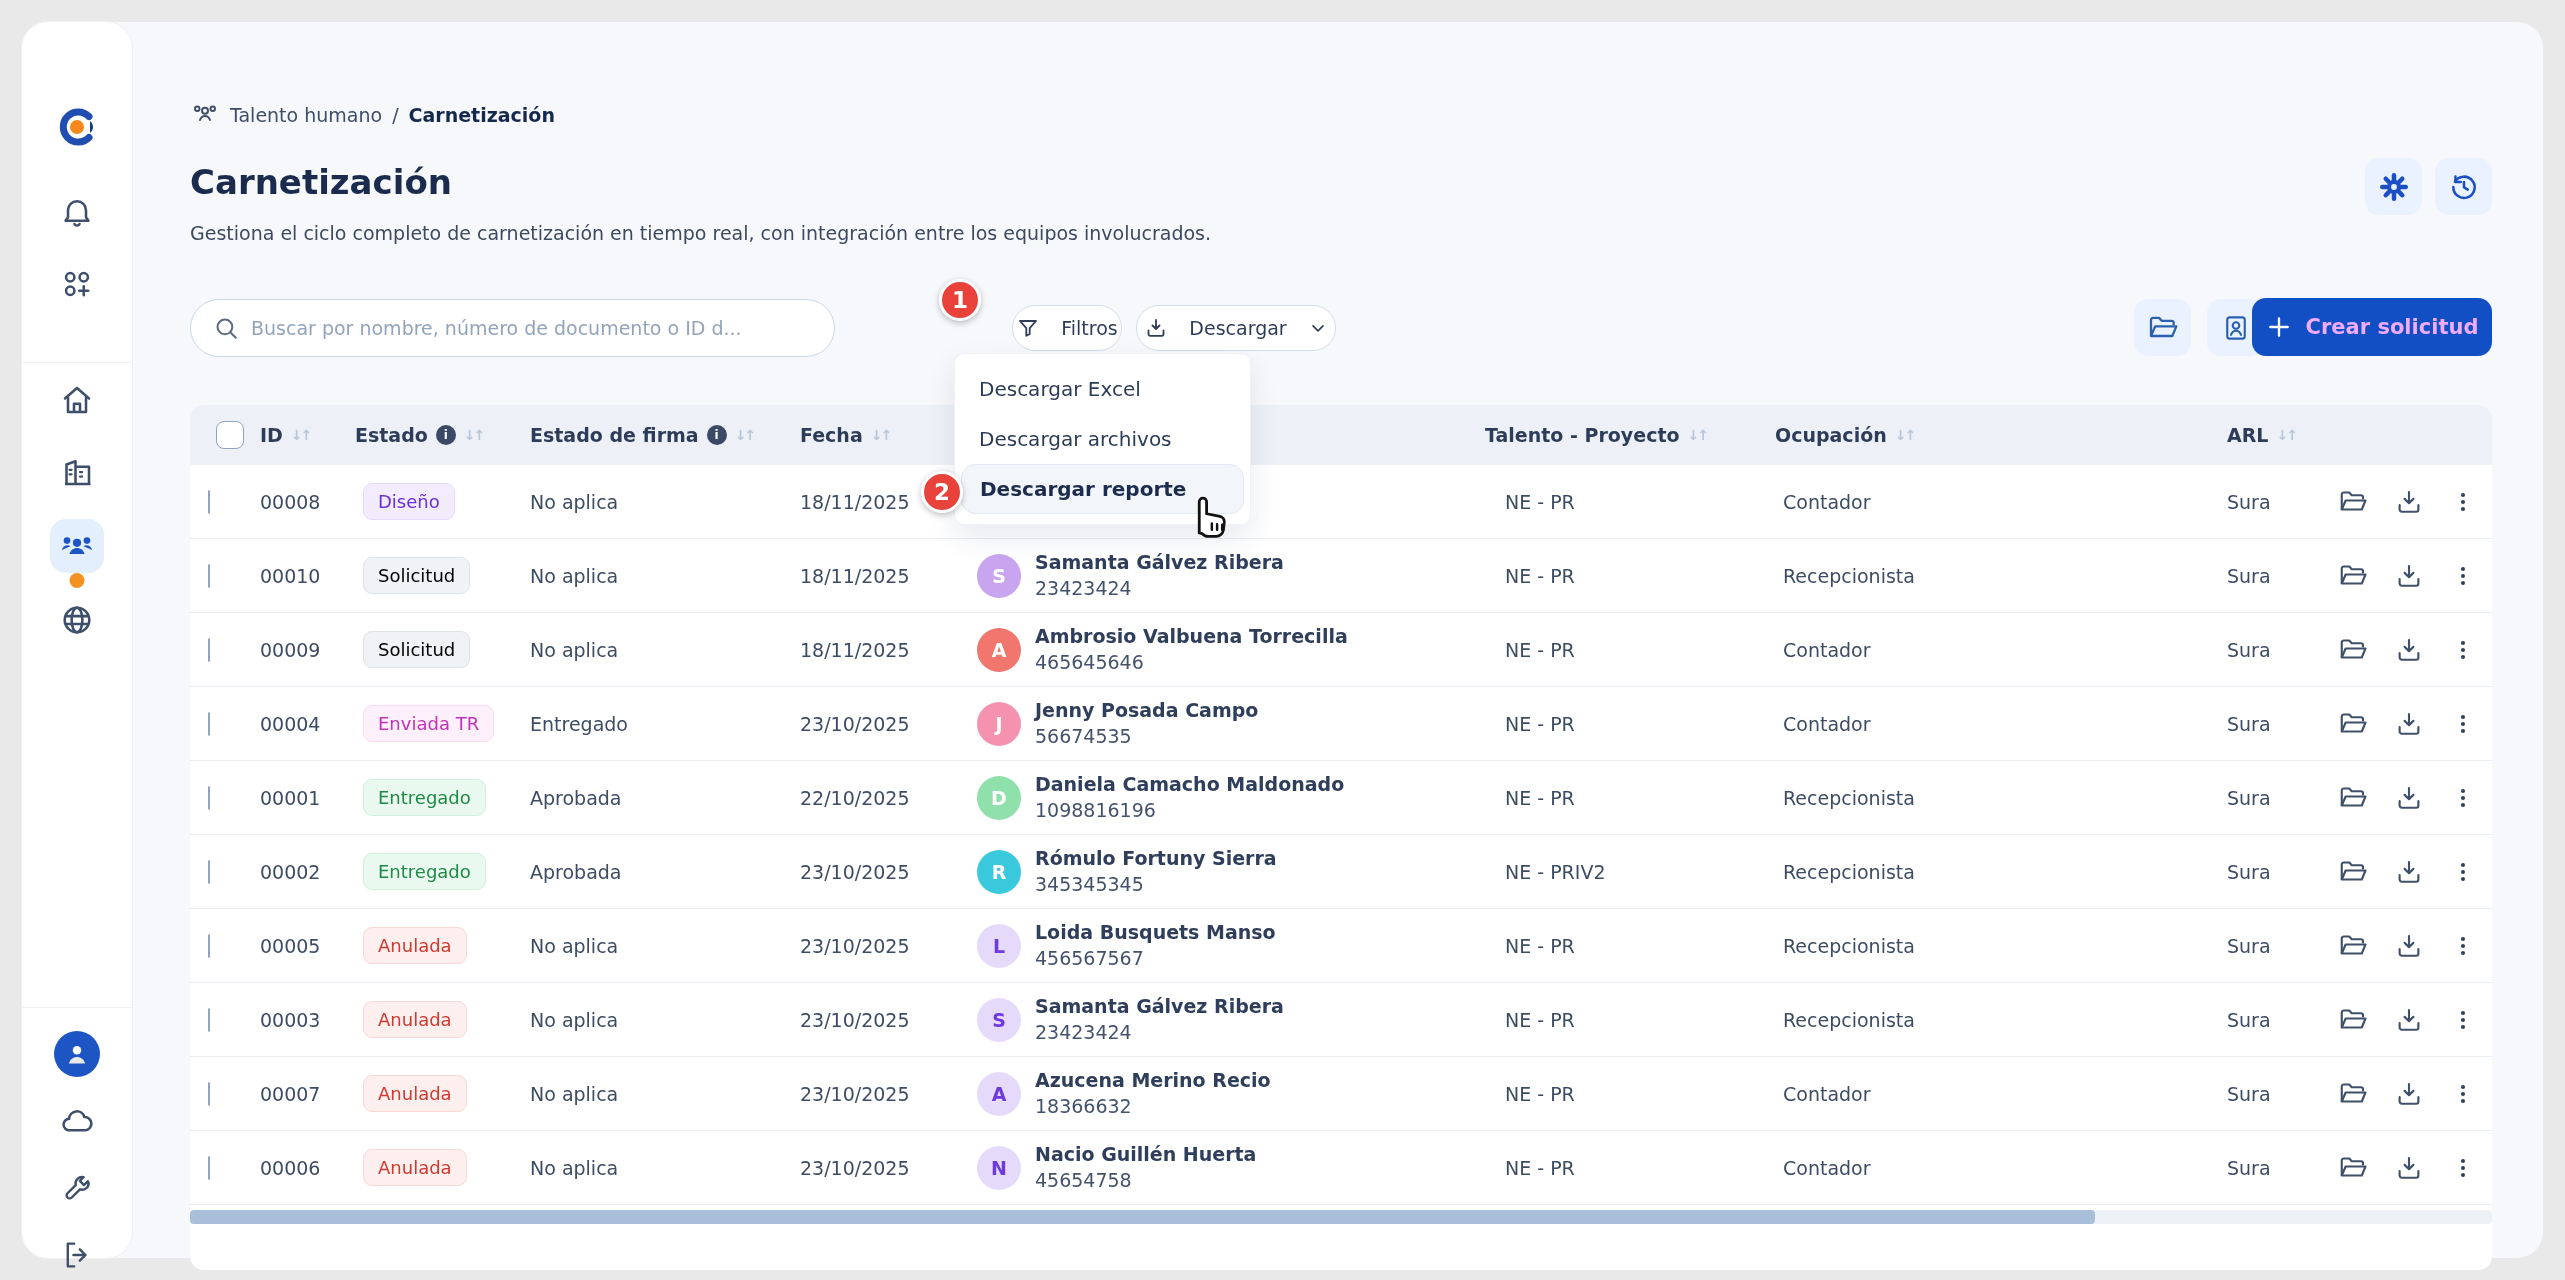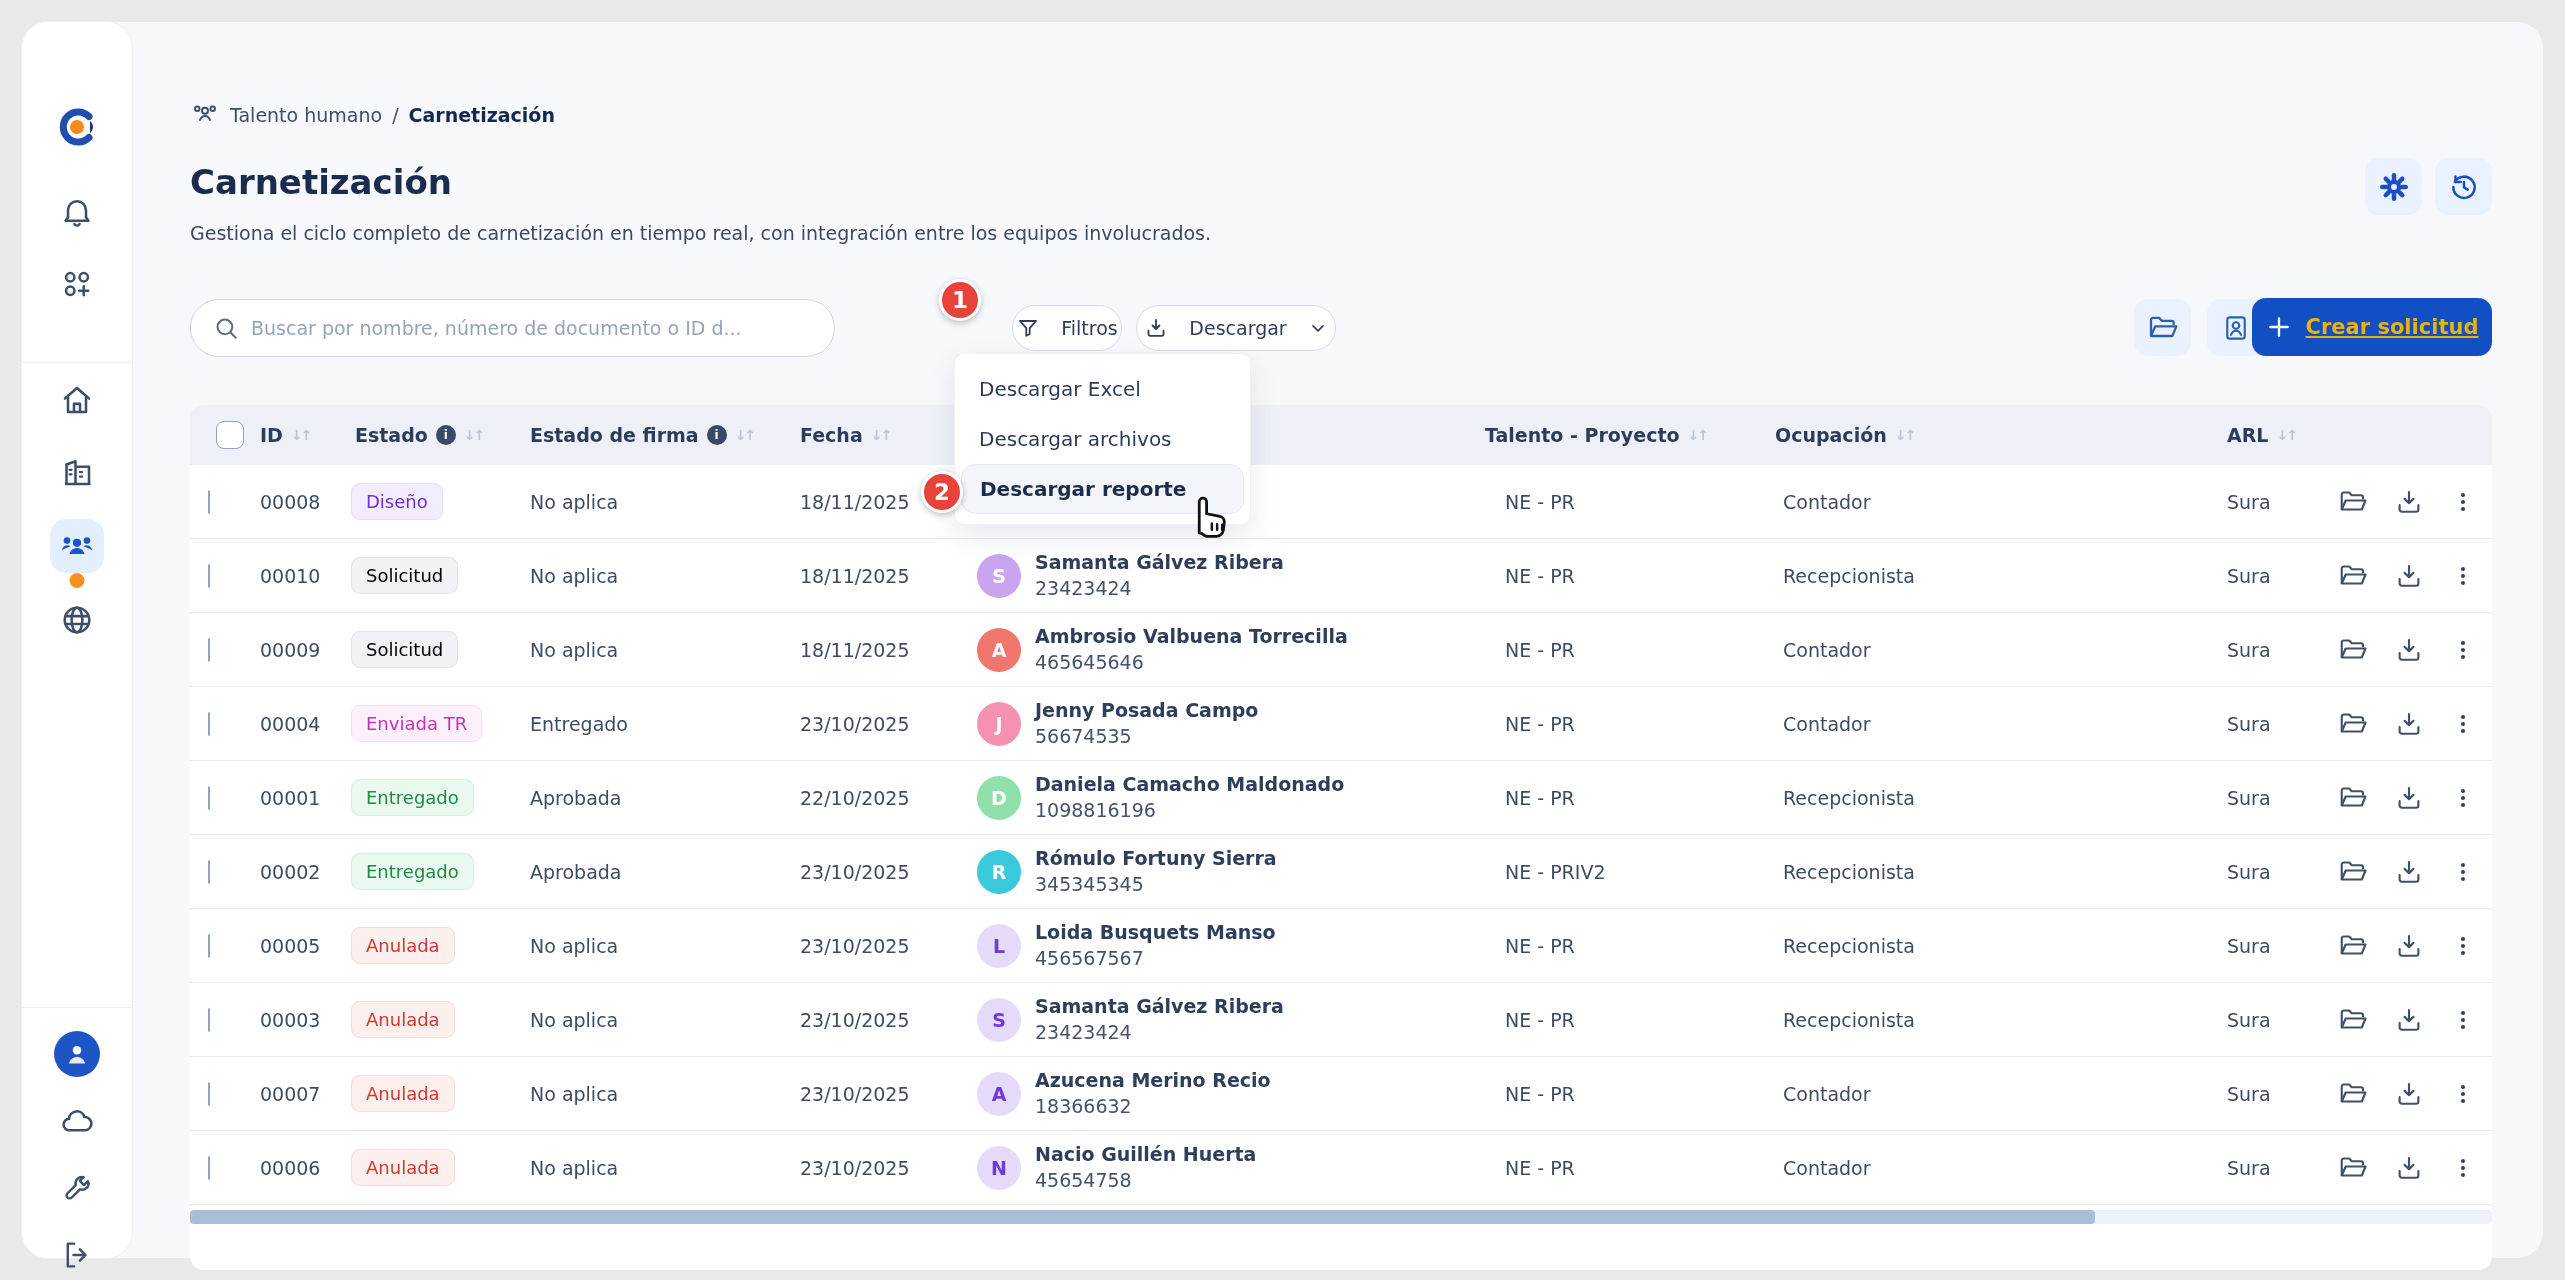--- a/index.html
+++ b/index.html
@@ -46,22 +46,22 @@
   .pill-btn { position:absolute; top:283px; height:46px; background:#fff; border:1.5px solid #d3dce9;
     border-radius:24px; display:flex; align-items:center; justify-content:center; gap:21px;
     font-size:19px; color:#2f3e58; cursor:pointer; }
   .btn-filters  { left:822px; width:110px; }
   .btn-download { left:946px; width:200px; }
   .sq-btn { position:absolute; top:277px; width:57px; height:57px; border-radius:14px;
     background:#e9f2fe; display:flex; align-items:center; justify-content:center; cursor:pointer; }
   .btn-folder { left:1944px; }
   .btn-card   { left:2017px; }
   .btn-create { position:absolute; left:2062px; top:276px; width:240px; height:58px;
-    background:#124ec4; color:#eab308; border:none; border-radius:14px; font-size:21px; font-weight:bold;
-    display:flex; align-items:center; justify-content:center; gap:14px; cursor:pointer; font-family:inherit;text-decoration:underline; }
+    background:#124ec4; color:#f0abfc; border:none; border-radius:14px; font-size:21px; font-weight:bold;
+    display:flex; align-items:center; justify-content:center; gap:14px; cursor:pointer; font-family:inherit; }
 
   
   .anno-badge { position:absolute; width:42px; height:42px; border-radius:50%; background:#e8423b;
     border:3px solid #fff; box-shadow:0 2px 6px rgba(0,0,0,.25); color:#fff; font-size:23px; font-weight:bold;
     display:flex; align-items:center; justify-content:center; z-index:60; }
   .anno-1 { left:749px; top:257px; }
   .anno-2 { left:731px; top:449px; }
   .cursor-hand { position:absolute; left:990px; top:462px; z-index:70; }
 
   
@@ -81,21 +81,21 @@
   .thead { height:60px; background:#edf1f7; border-radius:14px 14px 0 0; font-size:19px;
     font-weight:bold; color:#2d3d59; }
   .th { display:flex; align-items:center; gap:8px; padding-left:8px; }
   .sort-arrows { font-size:14px; color:#b8c6db; letter-spacing:-2px; }
   .info-dot { width:20px; height:20px; border-radius:50%; background:#3a4a66; color:#fff;
     font-size:12px; font-weight:bold; display:flex; align-items:center; justify-content:center; }
   .trow { height:74px; border-bottom:1px solid #e8edf3; background:#fff; font-size:19px; }
   .cell { padding-left:8px; }
   .checkbox { width:28px; height:28px; border:1.5px solid #92a3bb; border-radius:8px;
     background:#fff; margin-left:18px; cursor:pointer; }
-  .badge { display:inline-block; padding:7px 14px; border-radius:9px; font-size:18px; margin-left:4px; }
+  .badge { display:inline-block; padding:7px 14px; border-radius:9px; font-size:18px; margin-left:16px; }
   .badge-diseno    { background:#f3ecfe; color:#6b30d7; border:1px solid #e7dafb; }
   .badge-solicitud { background:#f0f2f5; color:#000000; border:1px solid #dfe4ea; }
   .badge-enviada   { background:#fdf0fb; color:#c232bb; border:1px solid #f8dcf4; }
   .badge-entregado { background:#eaf9ef; color:#1f8a46; border:1px solid #d2f0dd; }
   .badge-anulada   { background:#fdefed; color:#cf3a30; border:1px solid #f8d9d5; }
   .persona { display:flex; align-items:center; gap:14px; }
   .avatar { width:44px; height:44px; border-radius:50%; display:flex; align-items:center;
     justify-content:center; font-size:19px; font-weight:bold; color:#6d3bdc; flex:0 0 44px; }
   .avatar-photo { color:#ffffff; }
   .p-name { font-weight:bold; color:#2e3e5b; line-height:1.35; }

